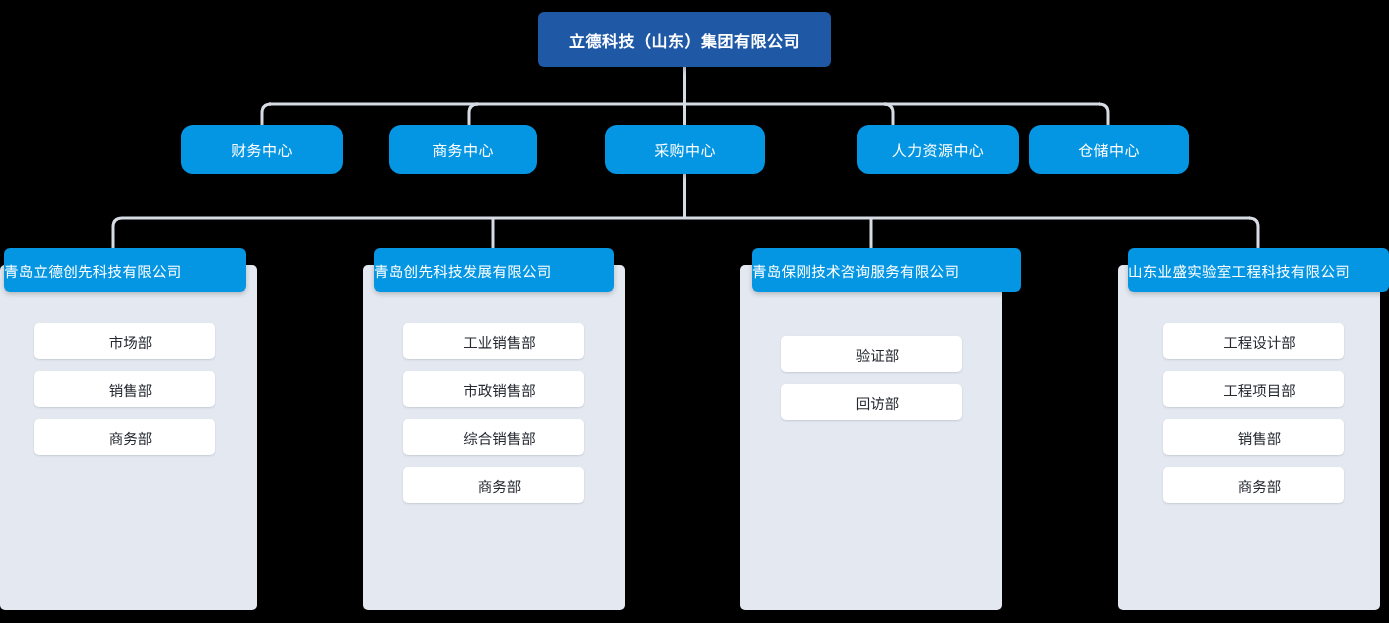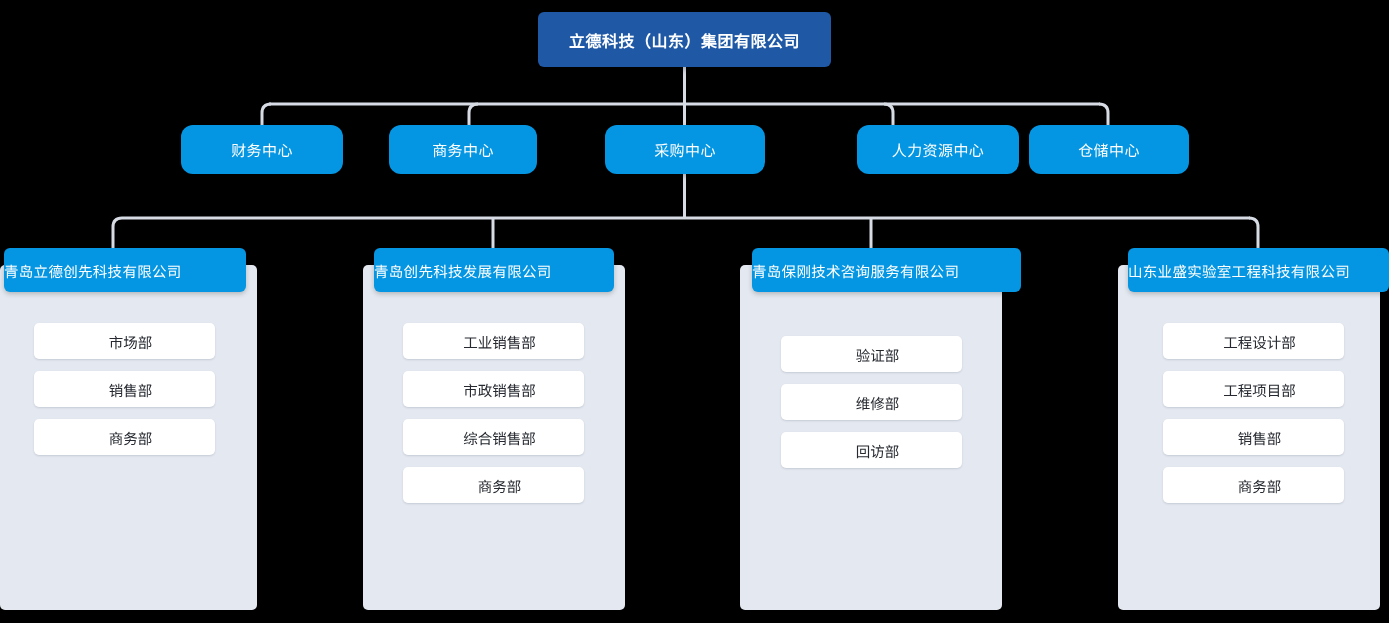--- a/index.html
+++ b/index.html
@@ -204,23 +204,20 @@
 
     <div class="sub-panel" id="panel-2" style="left: 740px; width: 262px; height: 345px;"></div>
     <div class="sub-header" id="header-2" style="left: 752px; width: 269px;">
       <span>青岛保刚技术咨询服务有限公司</span>
     </div>
     <div class="dept-list" id="depts-2" style="left: 781px; width: 181px; margin-top: 13px;">
       <div class="dept-item">
         <span>验证部</span>
       </div>
       <div class="dept-item">
-        <span>维修部</span>
-      </div>
-      <div class="dept-item">
         <span>回访部</span>
       </div>
     </div>
 
     <div class="sub-panel" id="panel-3" style="left: 1118px; width: 262px; height: 345px;"></div>
     <div class="sub-header" id="header-3" style="left: 1128px; width: 261px;">
       <span>山东业盛实验室工程科技有限公司</span>
     </div>
     <div class="dept-list" id="depts-3" style="left: 1163px; width: 181px;">
       <div class="dept-item">

